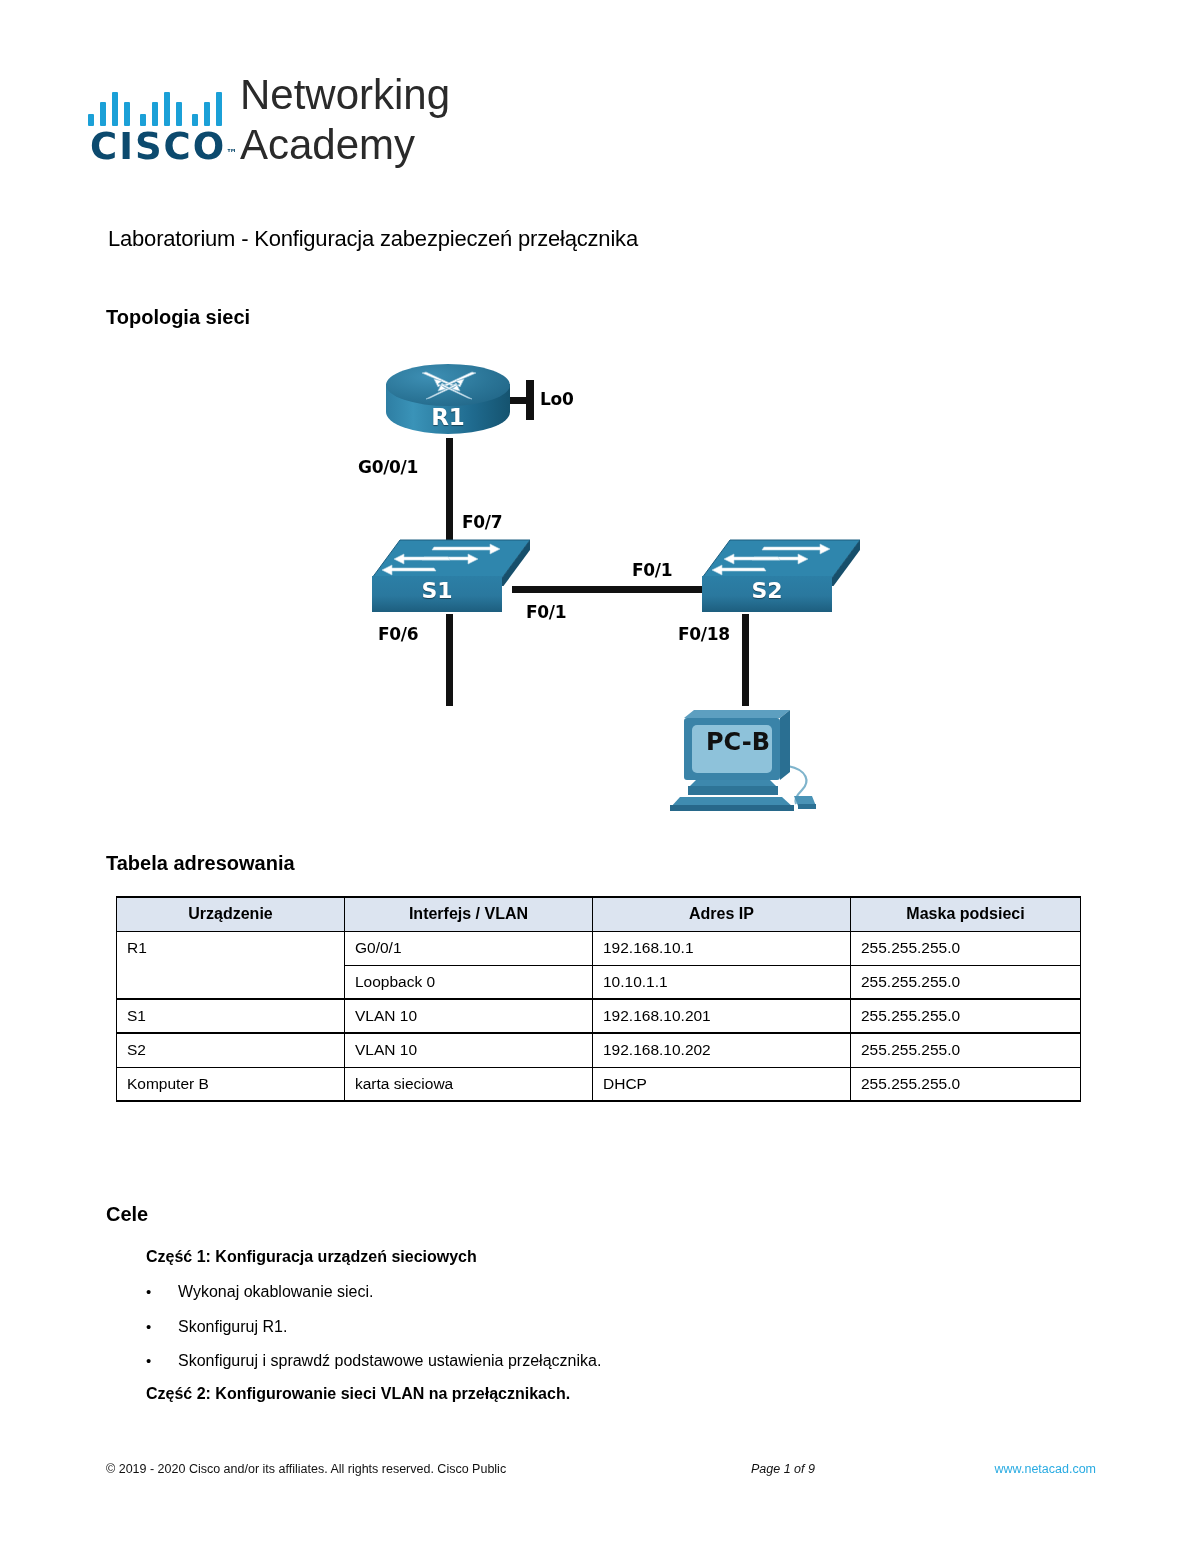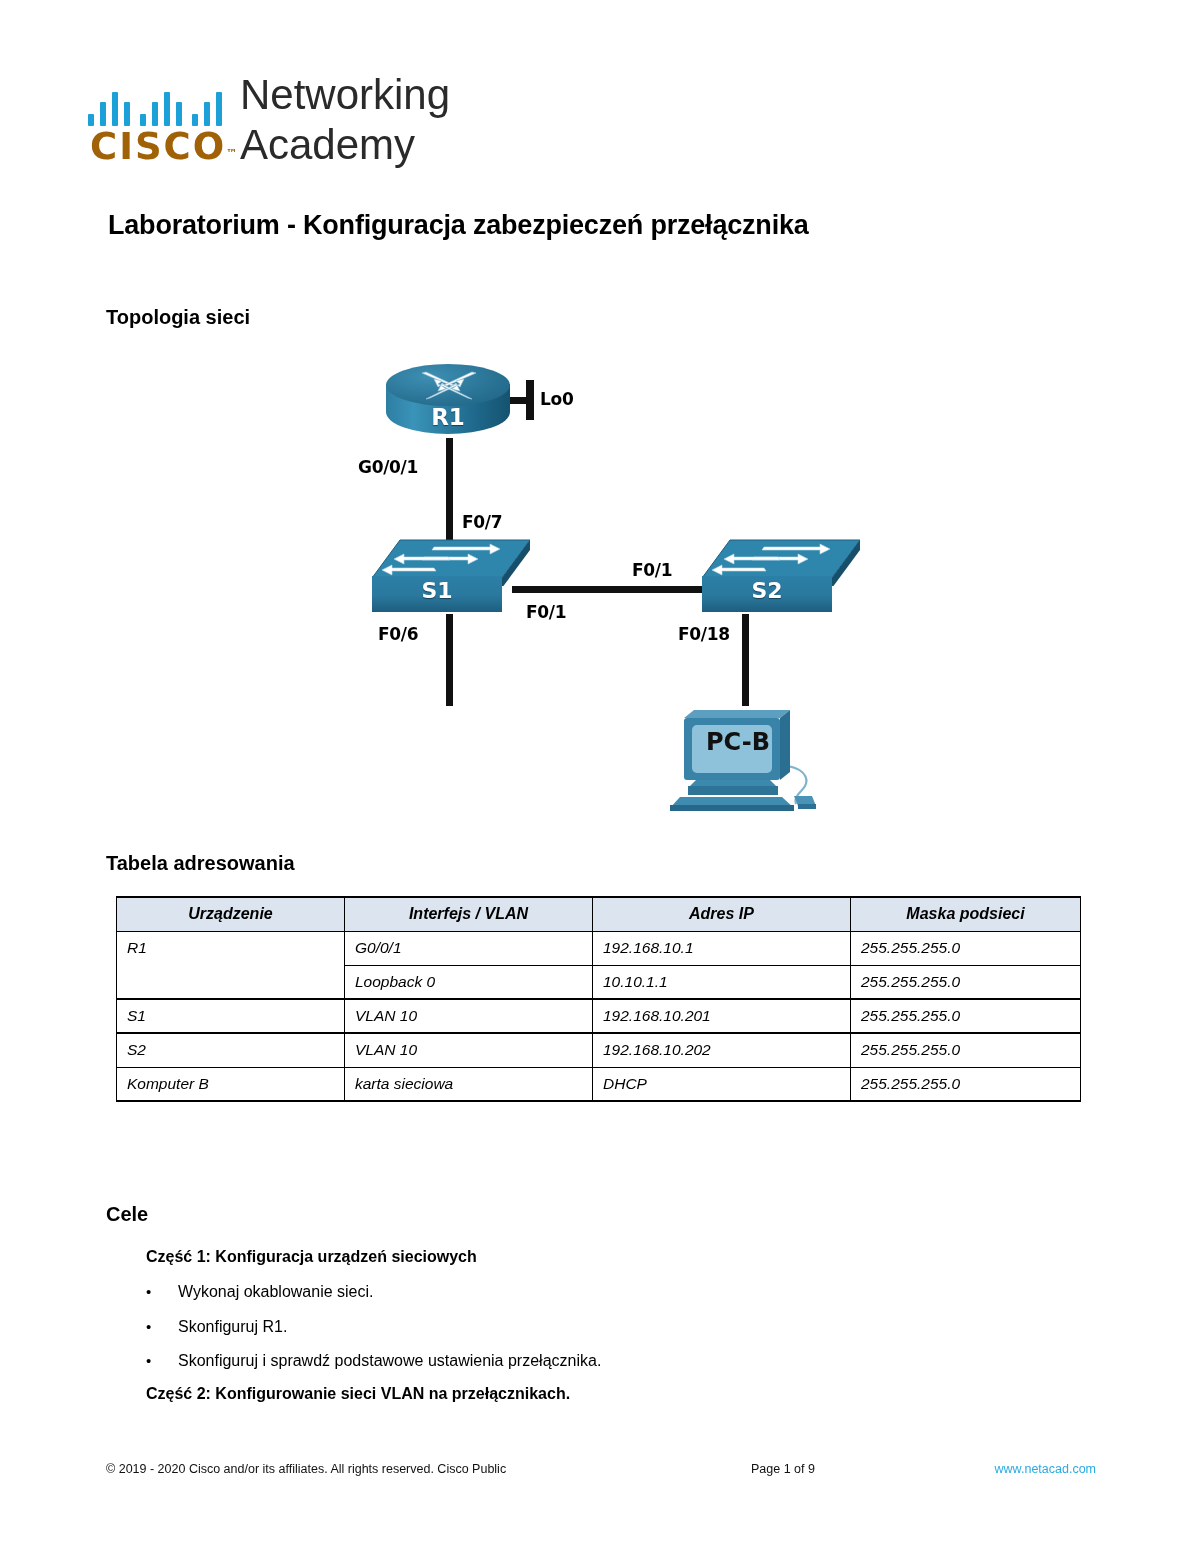--- a/index.html
+++ b/index.html
@@ -32,21 +32,21 @@
     width: 6px;
     background: #1BA0D7;
     border-radius: 1px;
   }
   .logo-cisco {
     position: absolute;
     left: 2px; top: 50px;
     font-size: 37px;
     font-weight: bold;
     letter-spacing: 2px;
-    color: #a16207;
+    color: #0c4a6e;
     font-family: "DejaVu Sans", sans-serif;
     line-height: 1;
   }
   .logo-cisco .tm {
     font-size: 11px;
     vertical-align: 2px;
     letter-spacing: 0;
   }
   .logo-words {
     position: absolute;
@@ -54,23 +54,23 @@
     color: #2a2a2a;
     font-size: 42px;
     font-weight: 300;
     line-height: 1.18;
     font-family: "Liberation Sans", sans-serif;
   }
 
   
   .doc-title {
     position: absolute;
-    left: 108px; top: 210px;
-    font-size: 27px;
-    font-weight: bold;
+    left: 108px; top: 226px;
+    font-size: 22px;
+    font-weight: normal;
     letter-spacing: -0.2px;
     white-space: nowrap;
   }
   .h2 {
     position: absolute;
     left: 106px;
     font-size: 20px;
     font-weight: bold;
   }
   #h-topology { top: 306px; }
@@ -152,21 +152,20 @@
     width: 964px;
     border-collapse: collapse;
     font-size: 15.5px;
     table-layout: fixed;
   }
   .addr-table th, .addr-table td {
     border: 1px solid #000000;
     padding: 7px 10px;
     height: 34px;
     vertical-align: middle;
-    font-style: italic;
   }
   .addr-table th {
     background: #DCE4F0;
     text-align: center;
     font-weight: bold;
     font-size: 16px;
     border-top: 2px solid #000;
     border-bottom: 1px solid #000;
   }
   .addr-table td { background: #ffffff; }
@@ -213,21 +212,21 @@
     background: #ffffff;
   }
   .footer {
     position: absolute;
     left: 106px; top: 1462px;
     width: 990px;
     font-size: 12.5px;
     color: #111;
   }
   .footer .copy { position: absolute; left: 0; top: 0; white-space: nowrap; }
-  .footer .page { position: absolute; left: 645px; top: 0; white-space: nowrap; }
+  .footer .page { position: absolute; left: 645px; top: 0; white-space: nowrap; font-style: italic; }
   .footer .url {
     position: absolute; right: 0; top: 0;
     color: #29ABE2; white-space: nowrap;
   }
 </style>
 </head>
 <body>
 
 <div class="logo-block">
   <div class="logo-bars">

